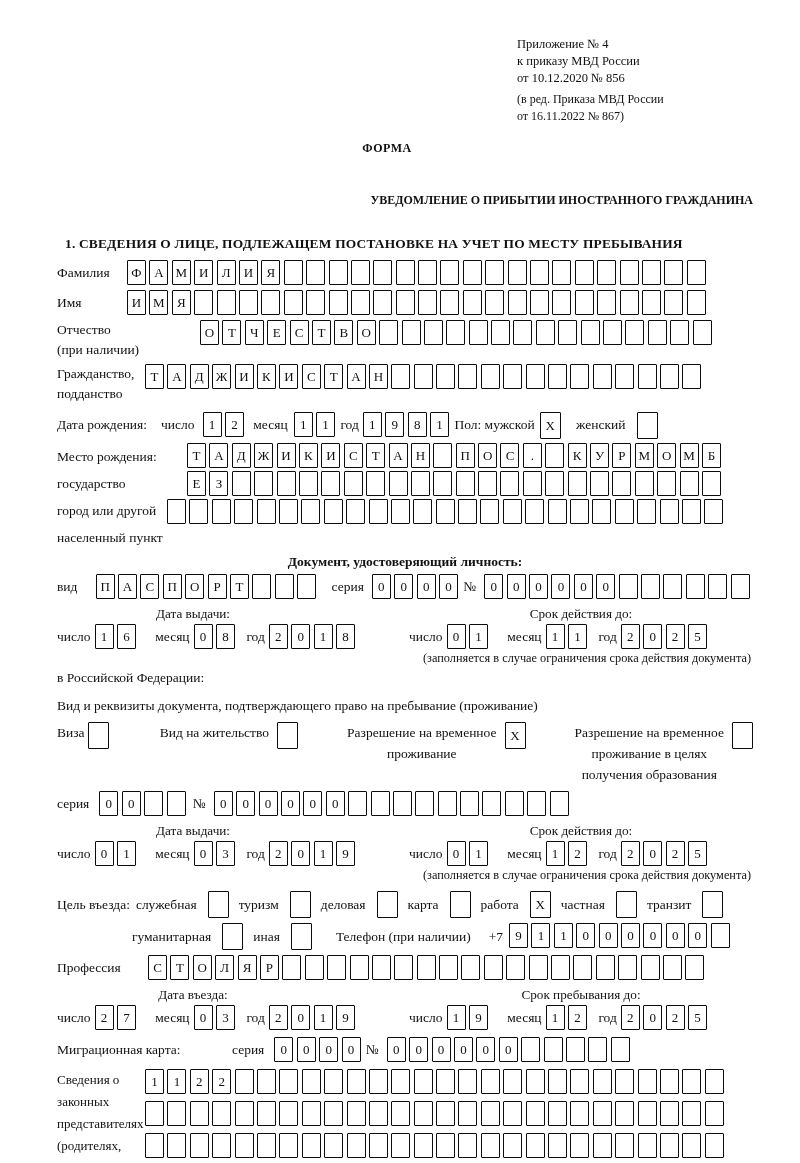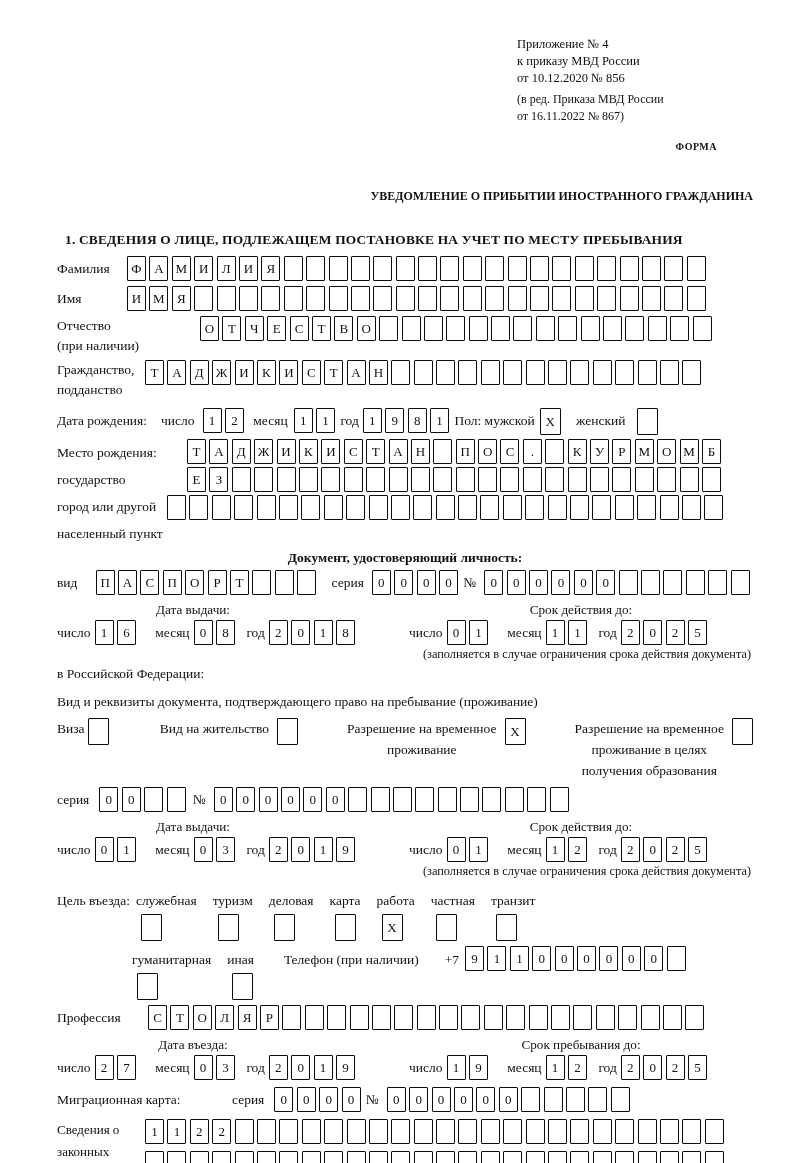--- a/index.html
+++ b/index.html
@@ -4,21 +4,21 @@
 <style>
   html,body{margin:0;padding:0;background:#fff;}
   body{width:800px;height:1163px;overflow:hidden;color:#111;
        font-family:"Liberation Serif","DejaVu Serif",serif;font-size:13.5px;}
   .page{box-sizing:border-box;width:760px;height:1163px;padding:36px 7px 10px 57px;}
 
   
   .annex{width:200px;margin-left:auto;margin-right:36px;line-height:17px;font-size:12.5px;}
   .annex .sm{font-size:12px;}
   .annex .gap{margin-top:4px;}
-  .forma{text-align:right;margin:16px 36px 0 0;font-weight:bold;font-size:10px;letter-spacing:.5px;}
+  .forma{text-align:center;margin:16px 36px 0 0;font-weight:bold;font-size:12px;letter-spacing:.5px;}
   .title{margin-top:32px;text-align:right;font-weight:bold;font-size:12px;line-height:24px;}
   .uline{display:inline-block;width:62px;border-bottom:2px solid #222;height:1em;margin-left:10px;vertical-align:baseline;}
   .sect{margin-top:24px;font-weight:bold;font-size:13.4px;letter-spacing:.2px;margin-left:8px;white-space:nowrap;}
 
   
   .row{display:flex;align-items:flex-start;margin-top:4px;}
   .lbl{line-height:26px;white-space:nowrap;}
   .lblblock{line-height:20px;}
   .boxes{display:inline-flex;flex-wrap:nowrap;}
   .cell{box-sizing:border-box;display:inline-flex;align-items:center;justify-content:center;
@@ -45,21 +45,21 @@
   
   .introline{line-height:24px;}
   .cbline{display:flex;align-items:flex-start;margin-top:4px;justify-content:space-between;}
   .cbitem{display:flex;align-items:flex-start;margin-right:14px;}
   .cbitem .txt{text-align:center;line-height:21px;margin-right:8px;}
   .cbitem .cell{margin-right:0;}
 
   
   .purposeline{display:flex;align-items:flex-start;margin-top:8px;flex-wrap:nowrap;}
   .purposeline .lbl{margin-right:6px;line-height:27px;}
-  .pitem{display:flex;align-items:flex-start;margin-right:10px;flex-direction:column;}
+  .pitem{display:flex;align-items:flex-start;margin-right:10px;}
   .pitem .cell{margin-left:5px;margin-right:0;}
   .indent75{margin-left:75px;}
 
   .mcline{display:flex;align-items:flex-start;margin-top:6px;}
 
   
   .legal{display:flex;margin-top:6px;}
   .legal .labels{width:88px;line-height:22px;font-size:13px;}
 </style>
 </head>
@@ -585,21 +585,21 @@
         <span class="boxes cb">
           <span class="cell">&nbsp;</span>
         </span>
       </span>
     <span class="pitem">
         <span class="lbl">иная</span>
         <span class="boxes cb">
           <span class="cell">&nbsp;</span>
         </span>
       </span>
-    <span class="lbl" style="margin-left:14px;margin-right:26px">Телефон (при наличии)</span>
+    <span class="lbl" style="margin-left:14px;margin-right:18px">Телефон (при наличии)</span>
     <span class="lbl" style="margin-right:6px">+7</span>
     <span class="boxes">
         <span class="cell">9</span>
         <span class="cell">1</span>
         <span class="cell">1</span>
         <span class="cell">0</span>
         <span class="cell">0</span>
         <span class="cell">0</span>
         <span class="cell">0</span>
         <span class="cell">0</span>

